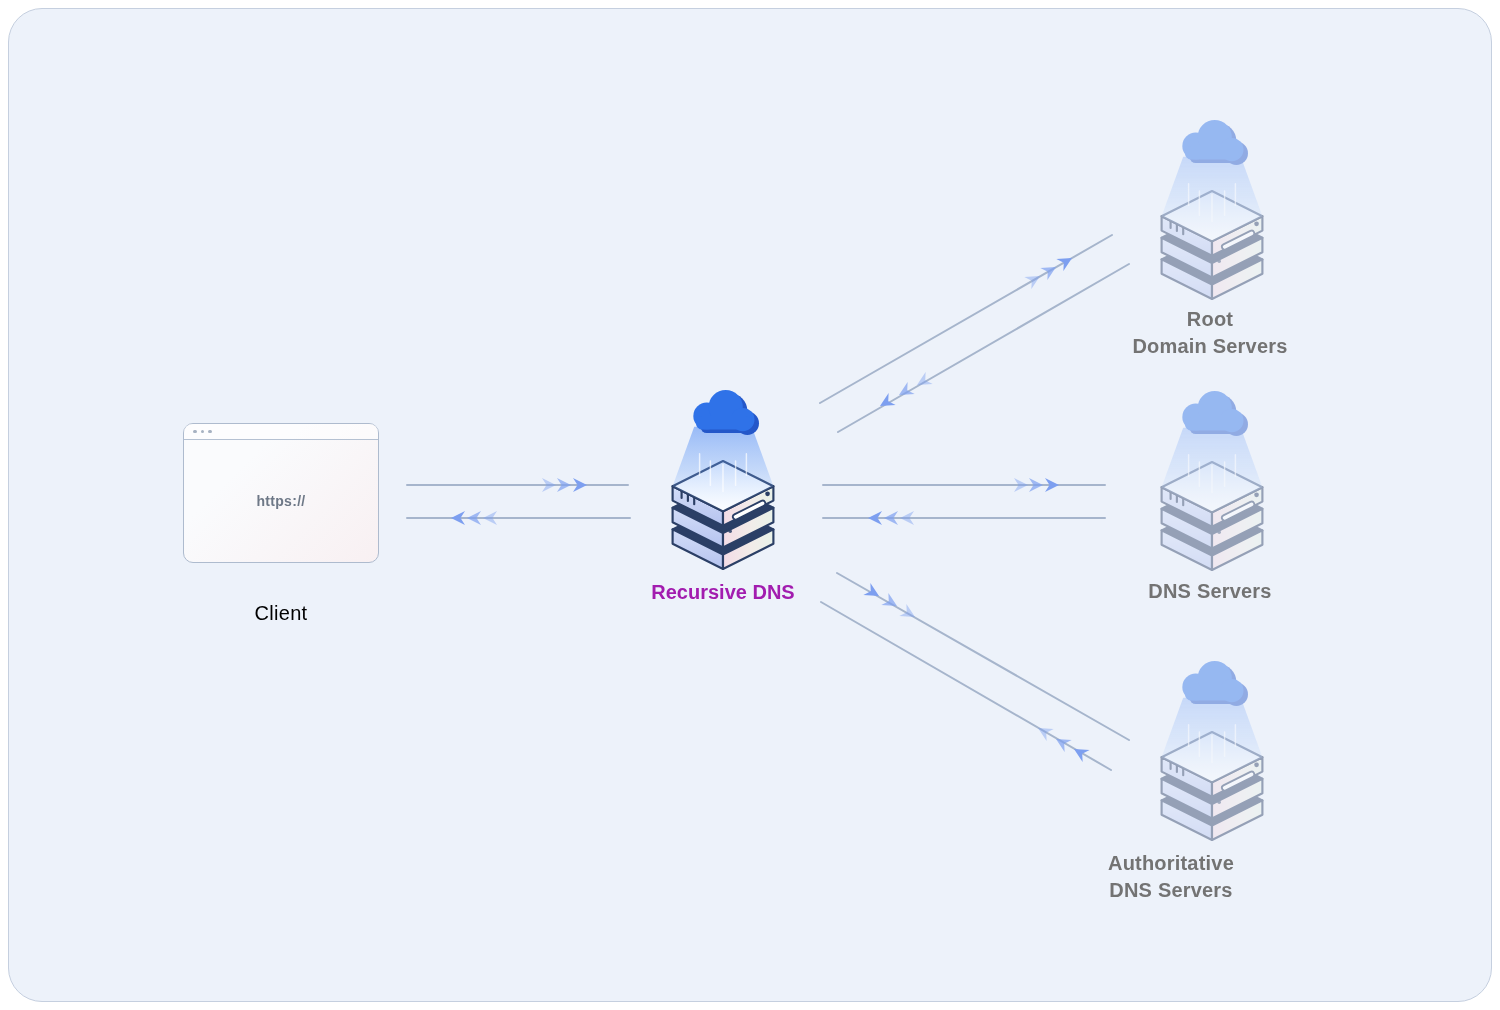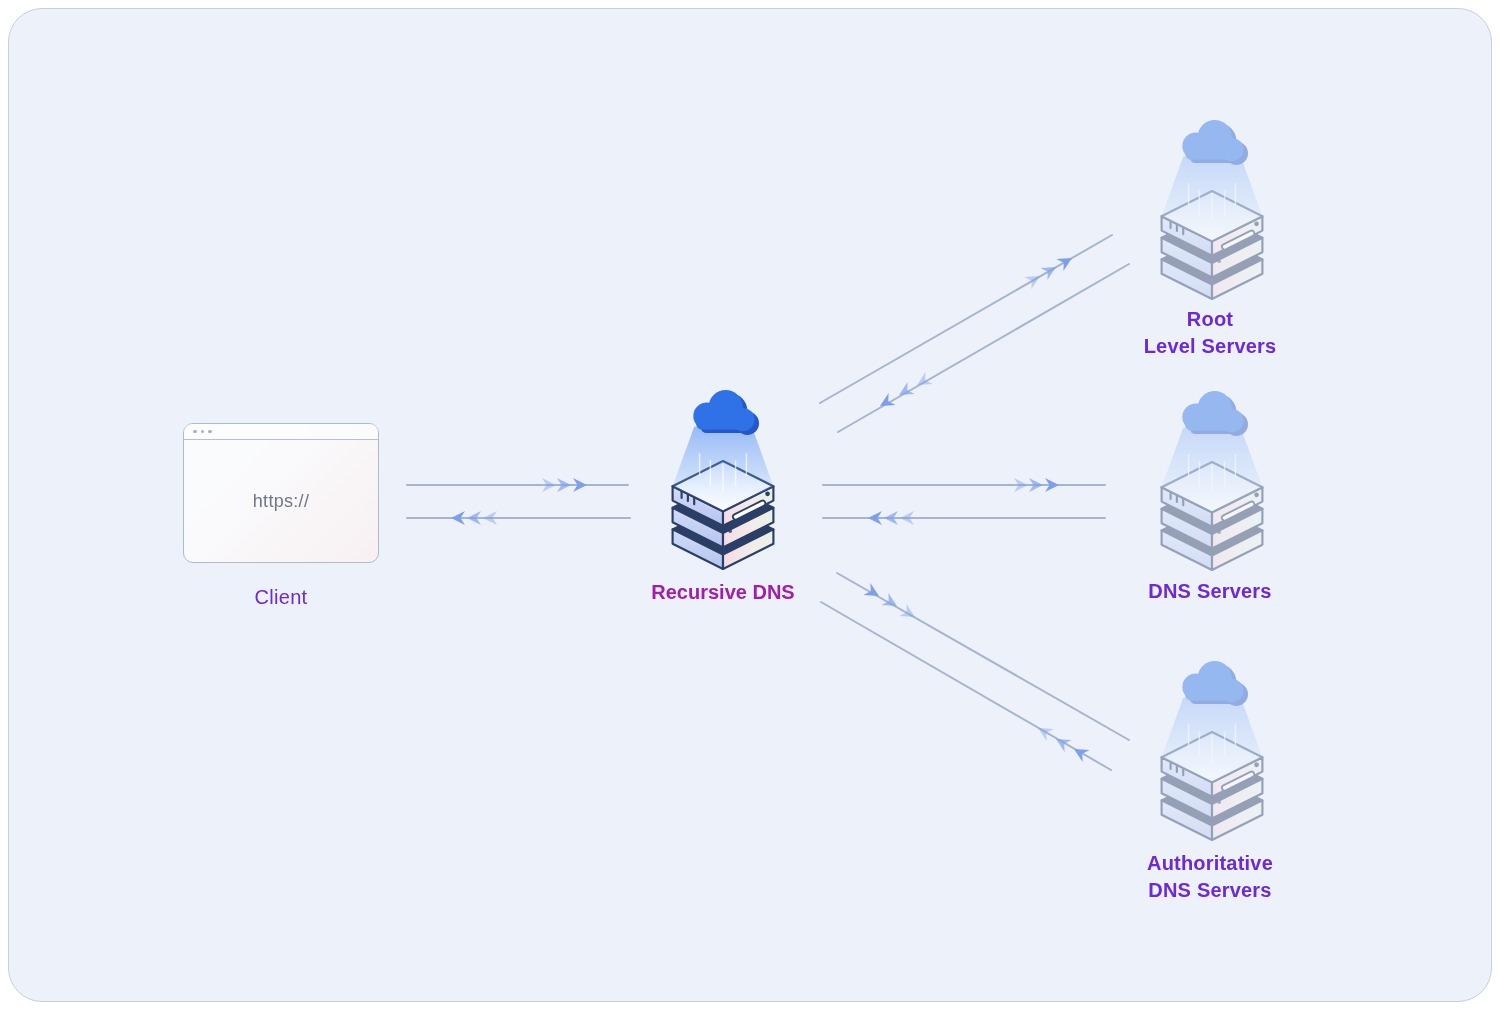--- a/index.html
+++ b/index.html
@@ -4,35 +4,35 @@
 <style>
   html,body{margin:0;padding:0;background:#ffffff;}
   .stage{position:relative;width:1500px;height:1010px;background:#ffffff;overflow:hidden;
          font-family:"Liberation Sans", sans-serif;}
   .panel{position:absolute;left:8px;top:8px;right:8px;bottom:8px;
          background:#edf2fa;border:1.5px solid #c5cfdf;border-radius:34px;}
   .links{position:absolute;left:0;top:0;width:1500px;height:1010px;}
   .node-icon{position:absolute;width:126px;height:auto;}
   .icon-faded{opacity:.45;}
   .label{position:absolute;text-align:center;font-size:20px;line-height:27px;}
-  .label-client{left:181px;top:584px;width:200px;color:#6d28d9;font-weight:500;letter-spacing:.3px;}
+  .label-client{left:181px;top:600px;width:200px;color:#000000;font-weight:500;letter-spacing:.3px;}
   .label-resolver{left:597px;top:579px;width:252px;color:#a21caf;font-weight:700;}
-  .label-server{width:250px;color:#6d28d9;font-weight:600;letter-spacing:.2px;}
+  .label-server{width:250px;color:#737373;font-weight:600;letter-spacing:.2px;}
   .label-root{left:1085px;top:306px;}
   .label-tld{left:1085px;top:578px;}
-  .label-auth{left:1085px;top:850px;}
+  .label-auth{left:1046px;top:850px;}
   .browser{position:absolute;left:183px;top:423px;width:196px;height:140px;
            border:1.5px solid #aebbce;border-radius:10px;
            background:linear-gradient(135deg,#fafbfd 30%,#f8f0f2 100%);box-sizing:border-box;}
   .browser-bar{height:15px;border-bottom:1.5px solid #b5c1d2;display:flex;align-items:center;
                padding-left:9px;gap:4px;background:rgba(255,255,255,.55);
                border-radius:8px 8px 0 0;}
   .dot{width:3.5px;height:3.5px;border-radius:50%;background:#a7b2c2;}
   .browser-body{height:122px;display:flex;align-items:center;justify-content:center;}
-  .url{color:#6e7887;font-size:18px;font-weight:400;letter-spacing:.3px;}
+  .url{color:#6e7887;font-size:14px;font-weight:700;letter-spacing:.3px;}
 </style>
 </head>
 <body>
 
 <div class="stage">
   <div class="panel"></div>
 
   <svg class="links" viewBox="0 0 1500 1010" xmlns="http://www.w3.org/2000/svg">
     <defs>
       <path id="arw" d="M0 0 L-14 -7 L-9.5 0 L-14 7 Z" fill="#7d9ff0"></path>
@@ -168,21 +168,21 @@
   </svg>
   <div class="label label-resolver">
     <div>Recursive DNS</div>
   </div>
 
   <svg class="node-icon icon-faded" style="left:1149px;top:110px" viewBox="0 0 140 216">
     <use href="#dns-server"></use>
   </svg>
   <div class="label label-server label-root">
     <div>Root</div>
-    <div>Level Servers</div>
+    <div>Domain Servers</div>
   </div>
 
   <svg class="node-icon icon-faded" style="left:1149px;top:381px" viewBox="0 0 140 216">
     <use href="#dns-server"></use>
   </svg>
   <div class="label label-server label-tld">
     <div>DNS Servers</div>
   </div>
 
   <svg class="node-icon icon-faded" style="left:1149px;top:651px" viewBox="0 0 140 216">

